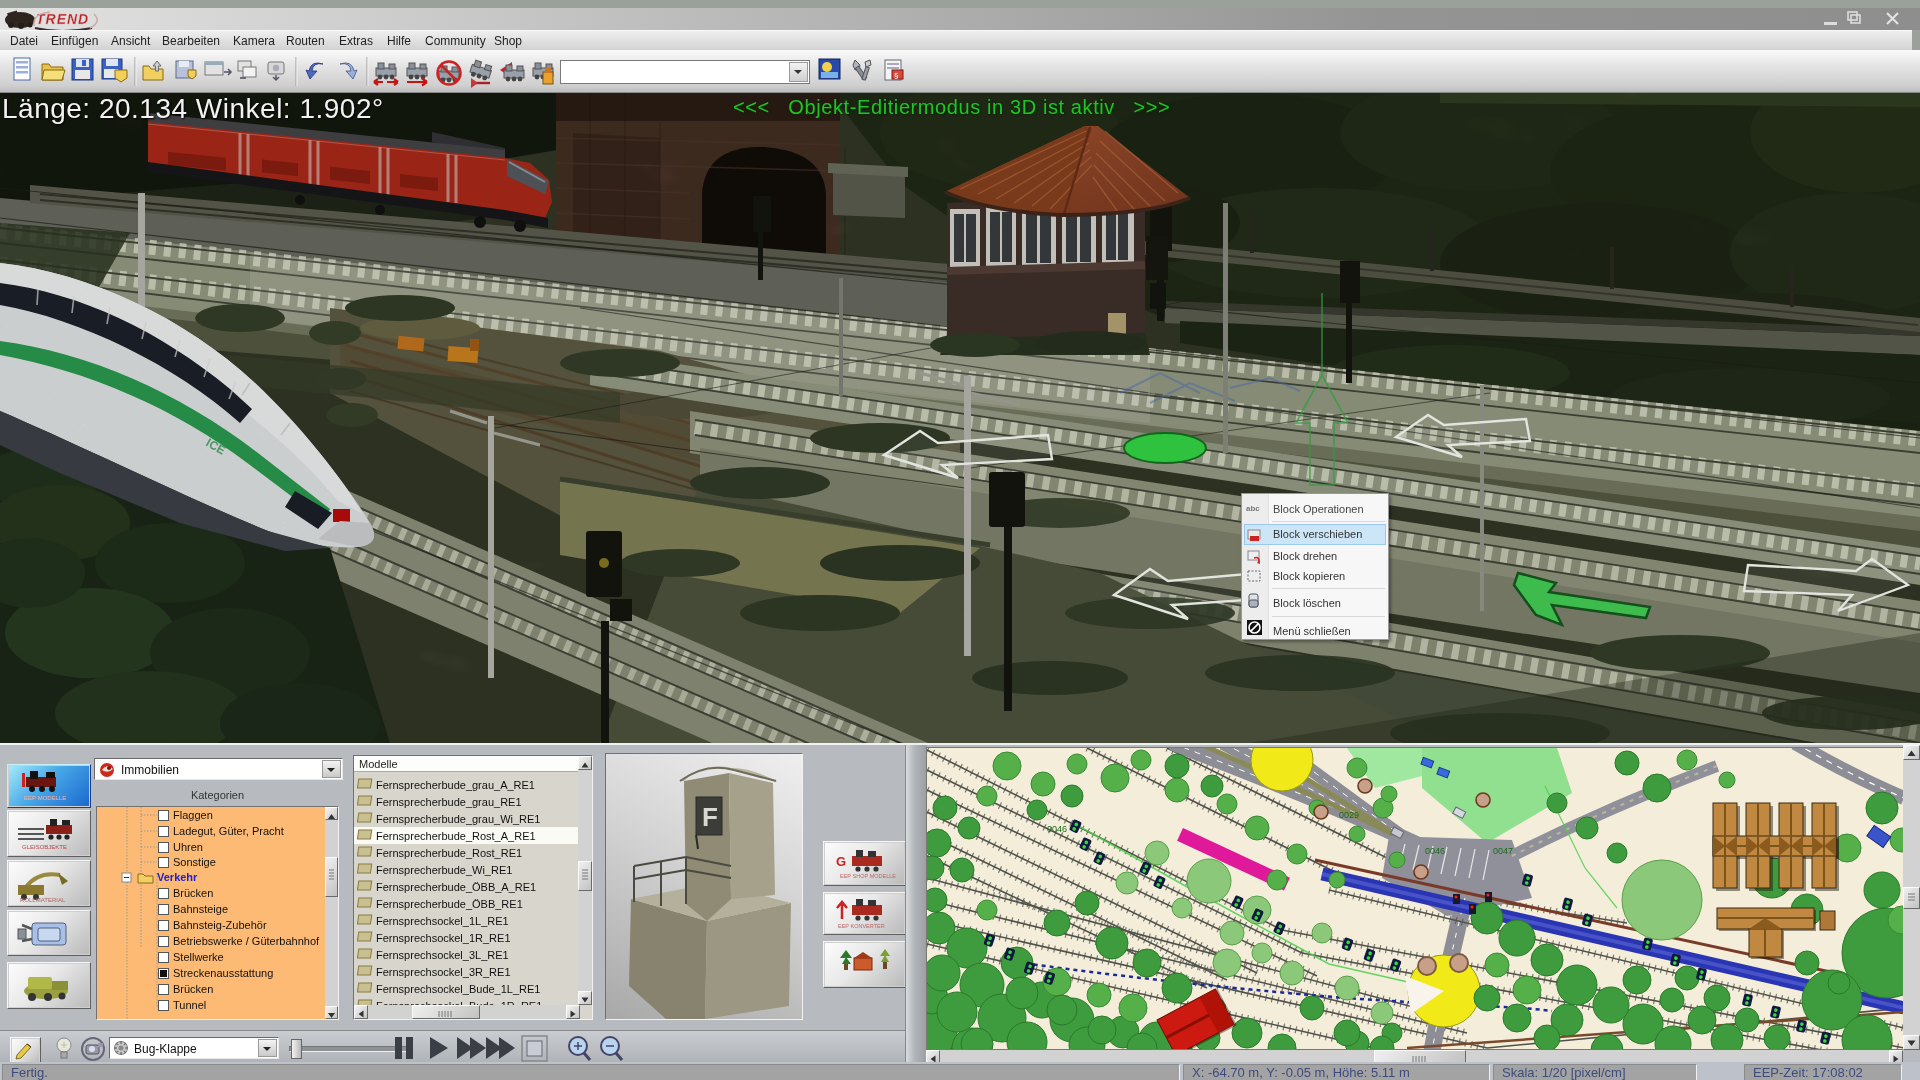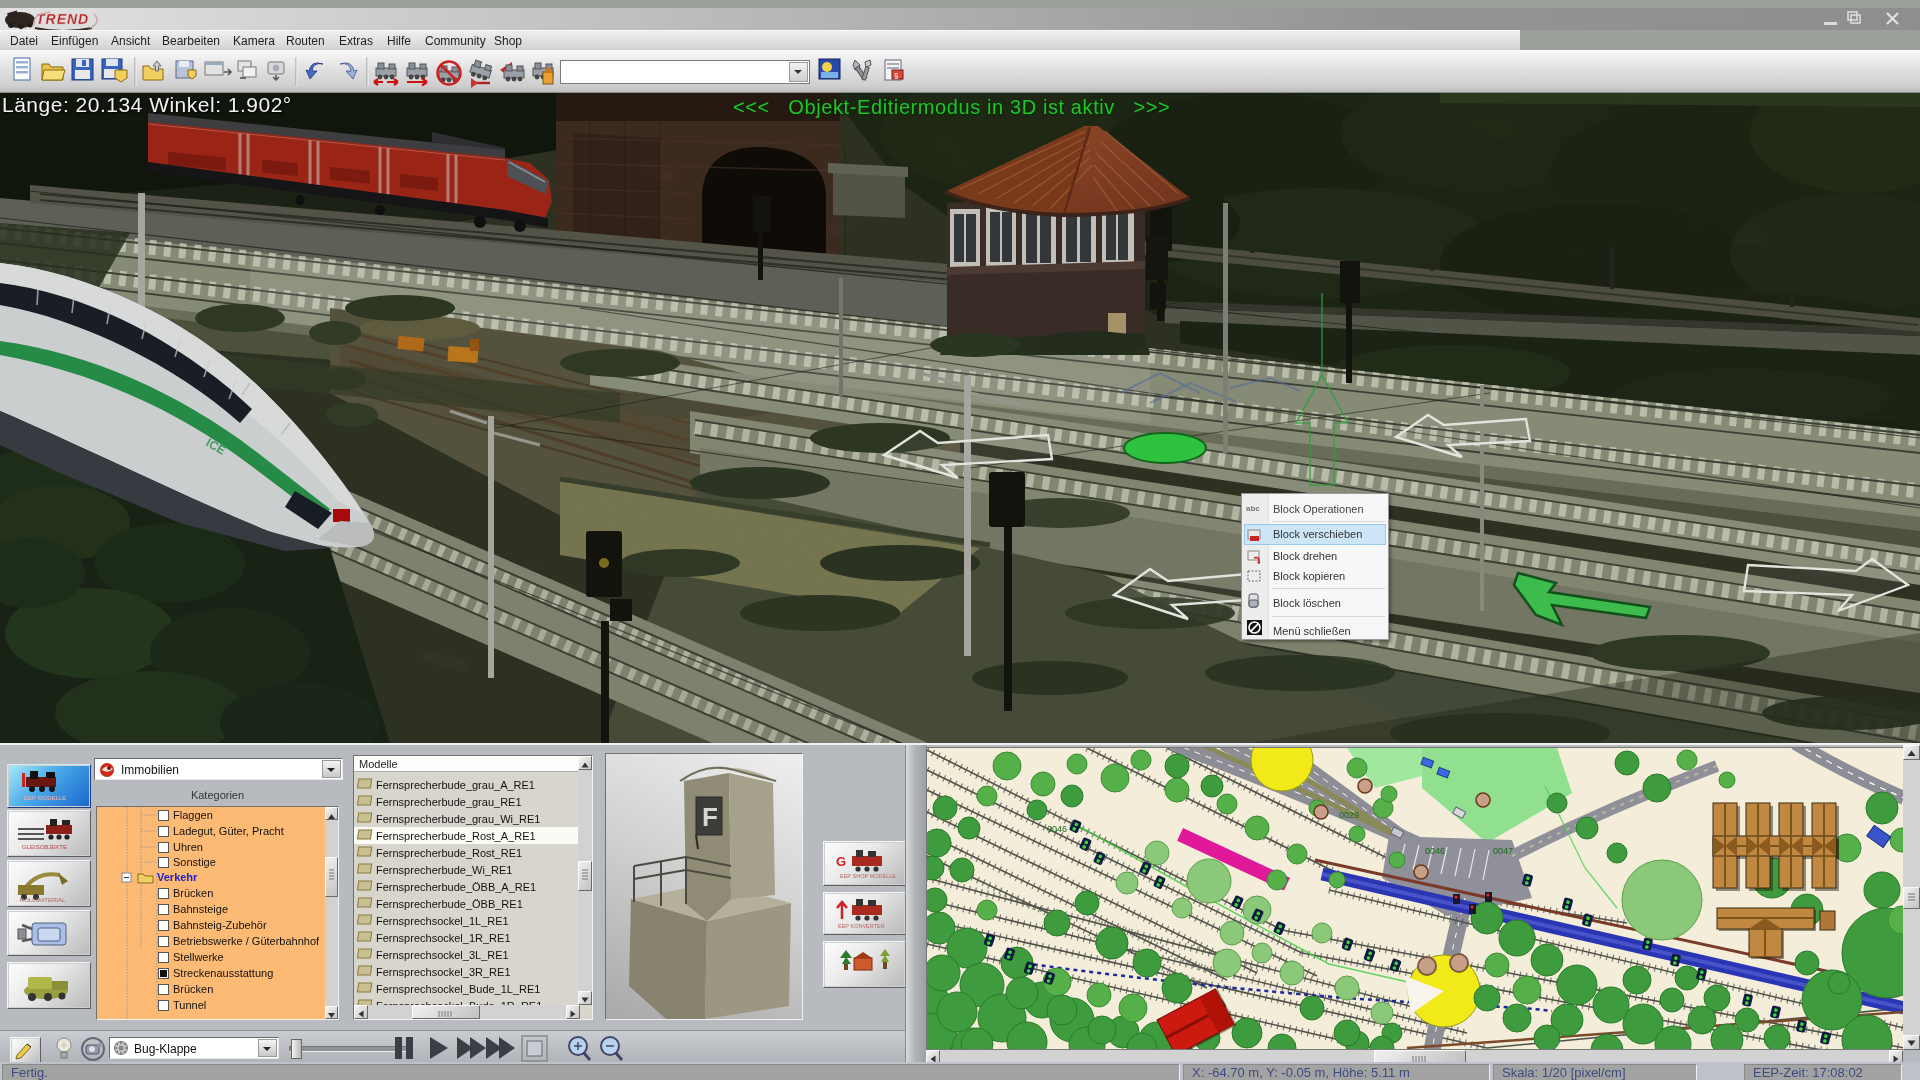--- a/index.html
+++ b/index.html
@@ -4,36 +4,36 @@
 <style>
   html,body{margin:0;padding:0;width:1920px;height:1080px;overflow:hidden;
     font-family:"Liberation Sans",sans-serif;background:#9aa09a;}
   .abs{position:absolute;}
   #root{position:relative;width:1920px;height:1080px;margin-top:8px;}
   
   #titlebar{left:0;top:0;width:1920px;height:22px;
     background:linear-gradient(90deg,#e2e2e2 0%,#cfcfcf 18%,#b2b2b2 45%,#949494 72%,#8e8e8e 100%);}
   #winbtns{right:10px;top:3px;color:#e6e6e6;font-size:14px;letter-spacing:0;}
   
-  #menubar{left:0;top:22px;width:1520px;height:20px;
+  #menubar{left:0;top:22px;width:1912px;height:20px;
     background:linear-gradient(180deg,#efefef,#d2d2d2);
     border-top:1px solid #f8f8f8;box-sizing:border-box;}
   #menubar span{position:absolute;top:3px;font-size:12px;color:#222;}
   
   #toolbar{left:0;top:42px;width:1920px;height:43px;
     background:linear-gradient(180deg,#fafafa 0%,#e3e3e3 40%,#cfcfcf 85%,#bdbdbd 100%);
     border-bottom:1px solid #8a8a8a;box-sizing:border-box;}
   #tbcombo{position:absolute;left:560px;top:10px;width:248px;height:22px;background:#fff;
     border:1px solid #7a7a7a;}
   #tbcombo .arr{position:absolute;right:1px;top:1px;width:17px;height:18px;
     background:linear-gradient(180deg,#f2f2f2,#cfcfcf);border:1px solid #9a9a9a;}
   #tbcombo .arr:after{content:"";position:absolute;left:4px;top:7px;border:4px solid transparent;border-top-color:#333;}
   
   #scene{left:0;top:85px;width:1920px;height:650px;background:#4c5140;}
-  #hudL{left:2px;top:85px;color:#f2f2f2;font-size:21px;letter-spacing:0.5px;text-shadow:1px 1px 2px #000;white-space:nowrap;}
+  #hudL{left:2px;top:85px;color:#f2f2f2;font-size:28px;letter-spacing:0.5px;text-shadow:1px 1px 2px #000;white-space:nowrap;}
   #hudC{left:733px;top:88px;color:#20c428;font-size:20px;letter-spacing:0.6px;text-shadow:1px 1px 2px #042a04;white-space:nowrap;}
   
   #ctx{left:1241px;top:485px;width:148px;height:147px;background:#f7f7f7;
     border:1px solid #999;box-sizing:border-box;box-shadow:2px 2px 3px rgba(0,0,0,.35);font-size:11px;color:#333;}
   #ctx .strip{position:absolute;left:0;top:0;width:26px;height:100%;background:#ededed;border-right:1px solid #e0e0e0;}
   #ctx .it{position:absolute;left:31px;white-space:nowrap;}
   #ctx .sep{position:absolute;left:30px;right:3px;border-top:1px solid #d8d8d8;}
   #ctx .hl{position:absolute;left:2px;top:30px;width:142px;height:21px;background:#cde6f7;border:1px solid #9ac9ee;box-sizing:border-box;}
   
   #bottom{left:0;top:735px;width:1920px;height:319px;background:#b7bbbf;

